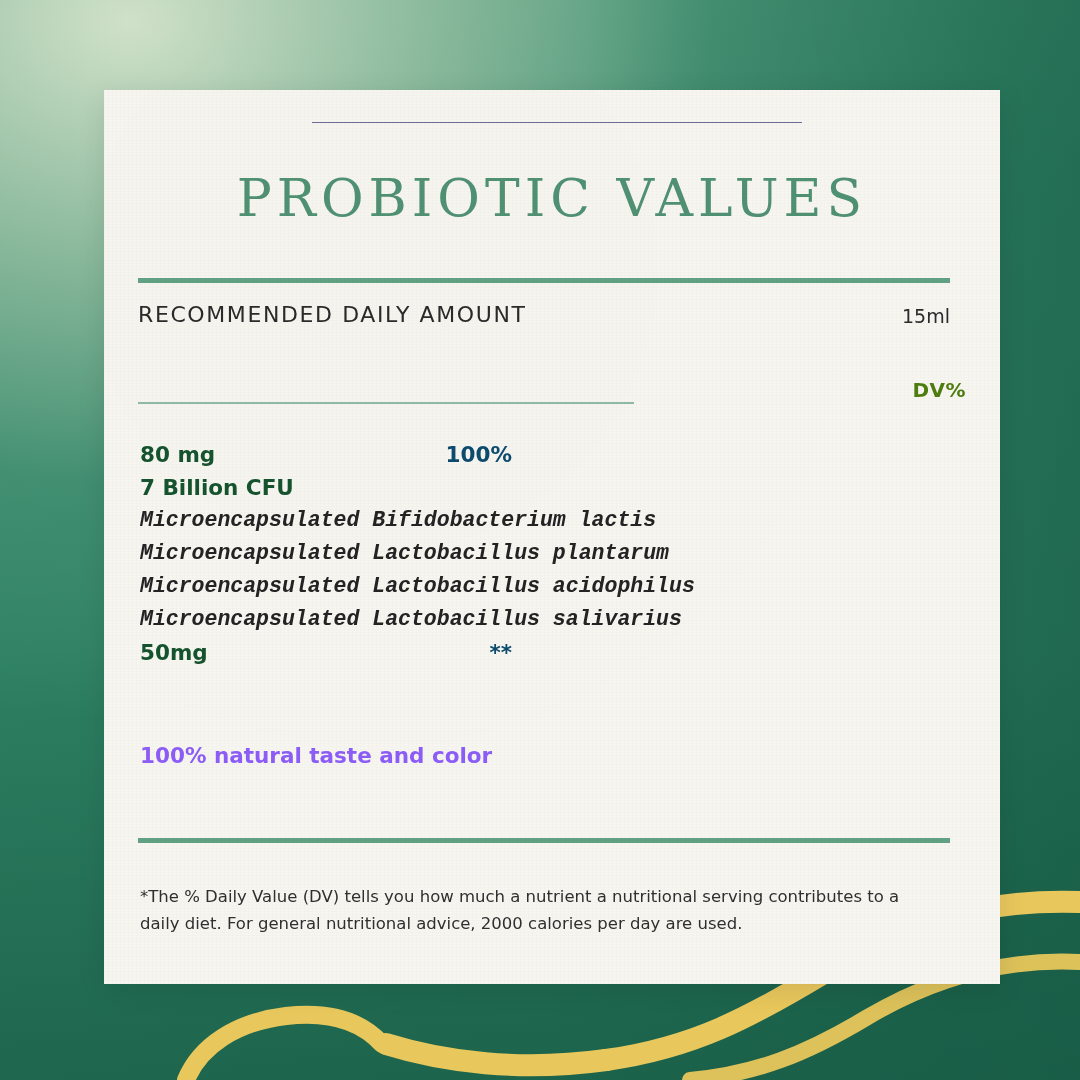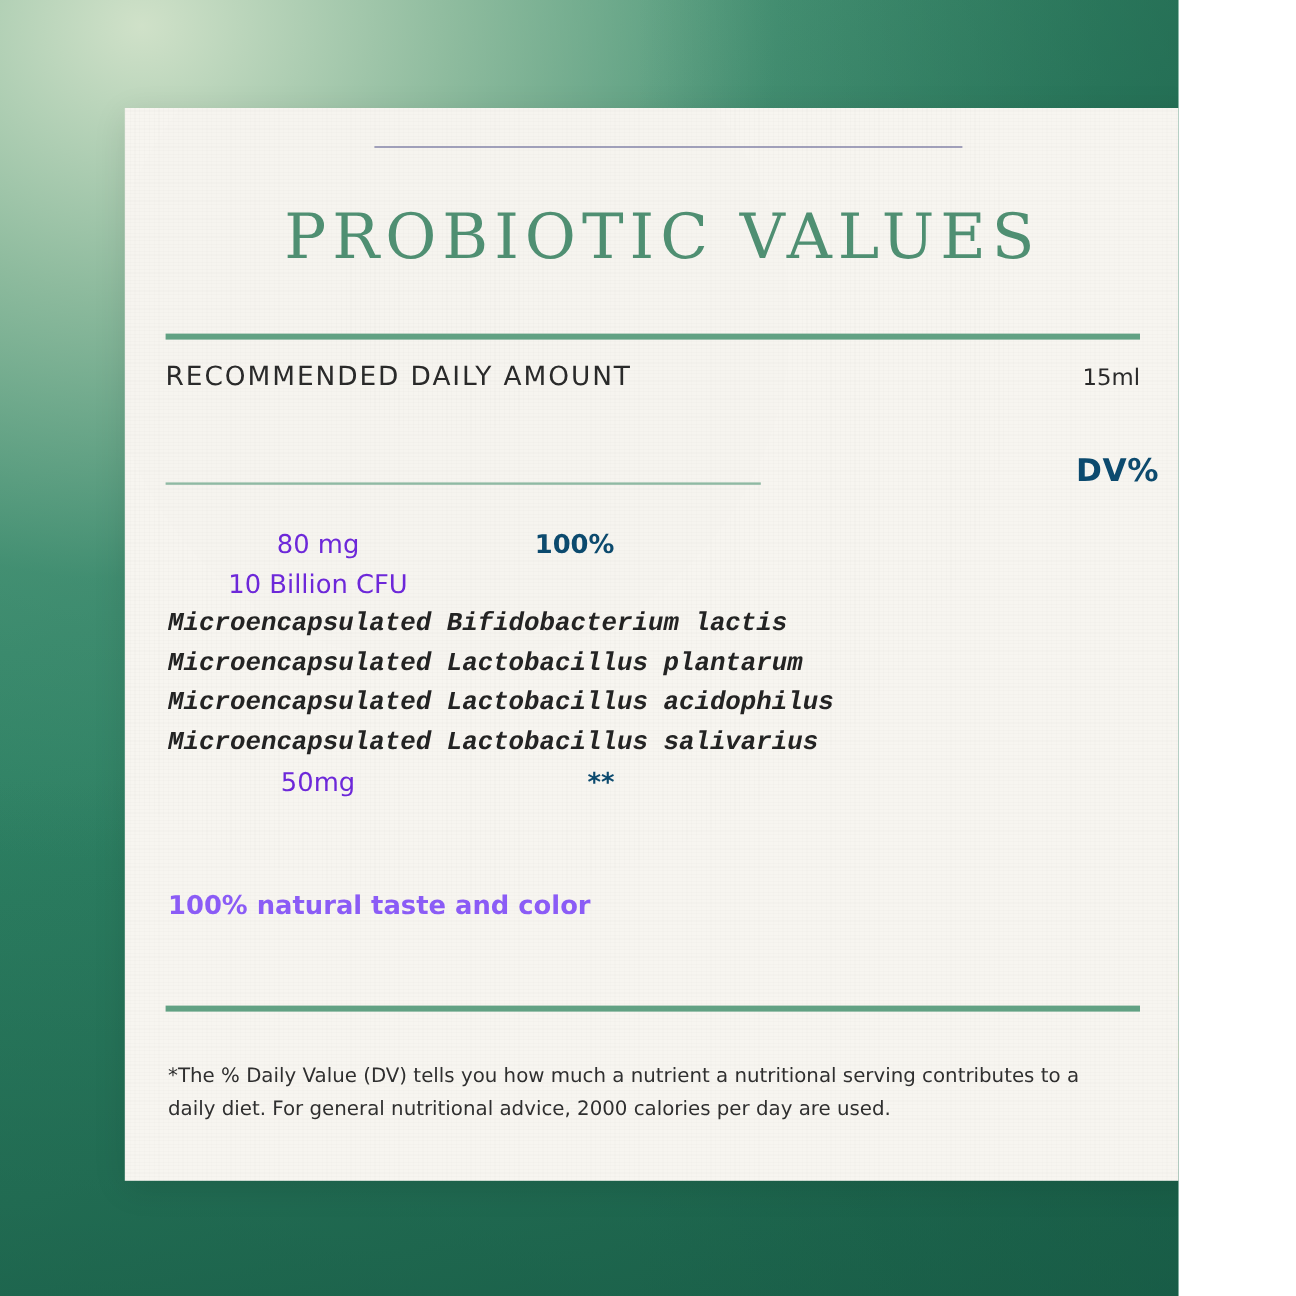--- a/index.html
+++ b/index.html
@@ -8,21 +8,21 @@
   }
   body {
     width: 1080px;
     height: 1080px;
     font-family: "DejaVu Sans", sans-serif;
     overflow: hidden;
   }
 
   .stage {
     position: relative;
-    width: 982px;
+    width: 1080px;
     height: 1080px;
     background: #2d8164;
     overflow: hidden;
   }
 
   
   .bg-base {
     position: absolute;
     inset: 0;
     background:
@@ -108,21 +108,21 @@
   }
   .rule-thick.top { top: 188px; }
   .rule-thick.bottom { top: 748px; }
 
   .rda-row {
     position: absolute;
     left: 34px;
     top: 212px;
     width: 812px;
     display: flex;
-    align-items: center;
+    align-items: flex-end;
     justify-content: space-between;
   }
   .rda-label {
     font-size: 22px;
     letter-spacing: 1.6px;
     color: #2a2a2a;
     font-weight: 400;
   }
   .rda-value {
     font-size: 19px;
@@ -135,23 +135,23 @@
     top: 312px;
     width: 496px;
     height: 2px;
     background: #8fb9a3;
   }
 
   .dv-head {
     position: absolute;
     right: 34px;
     top: 288px;
-    font-size: 26px;
-    font-weight: 700;
-    color: #0c4a6e;
+    font-size: 20px;
+    font-weight: 700;
+    color: #4d7c0f;
     letter-spacing: 0.5px;
   }
 
   .table {
     position: absolute;
     left: 36px;
     top: 352px;
     width: 810px;
   }
   .row {
@@ -166,24 +166,24 @@
     color: #232323;
     white-space: nowrap;
   }
   .cell-name.italic {
     font-style: italic;
     font-weight: 700;
     font-family: Liberation Mono, monospace;
   }
   .cell-amount {
     width: 250px;
-    text-align: center;
-    font-size: 21.5px;
-    font-weight: 400;
-    color: #6d28d9;
+    text-align: left;
+    font-size: 21.5px;
+    font-weight: 700;
+    color: #14532d;
     white-space: nowrap;
   }
   .cell-dv {
     width: 122px;
     text-align: right;
     font-size: 21.5px;
     font-weight: 700;
     color: #0c4a6e;
     white-space: nowrap;
   }
@@ -240,21 +240,21 @@
 
       <div class="mid-rule"></div>
       <div class="dv-head">DV%</div>
 
       <div class="table">
         <div class="row">
           <div class="cell-amount">80 mg</div>
           <div class="cell-dv">100%</div>
         </div>
         <div class="row">
-          <div class="cell-amount">10 Billion CFU</div>
+          <div class="cell-amount">7 Billion CFU</div>
           <div class="cell-dv"></div>
         </div>
         <div class="row">
           <div class="cell-name italic">Microencapsulated Bifidobacterium lactis</div>
           <div class="cell-amount"></div>
           <div class="cell-dv"></div>
         </div>
         <div class="row">
           <div class="cell-name italic">Microencapsulated Lactobacillus plantarum</div>
           <div class="cell-amount"></div>

